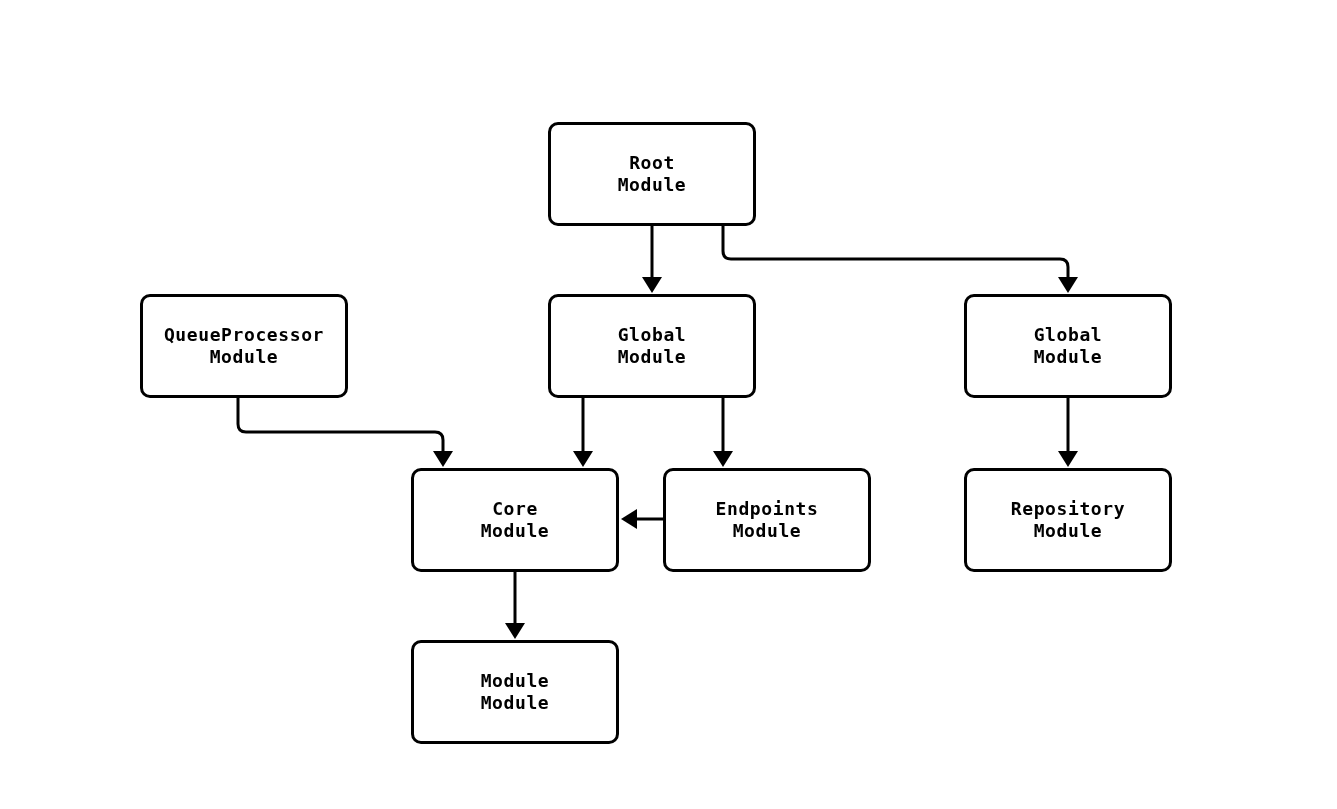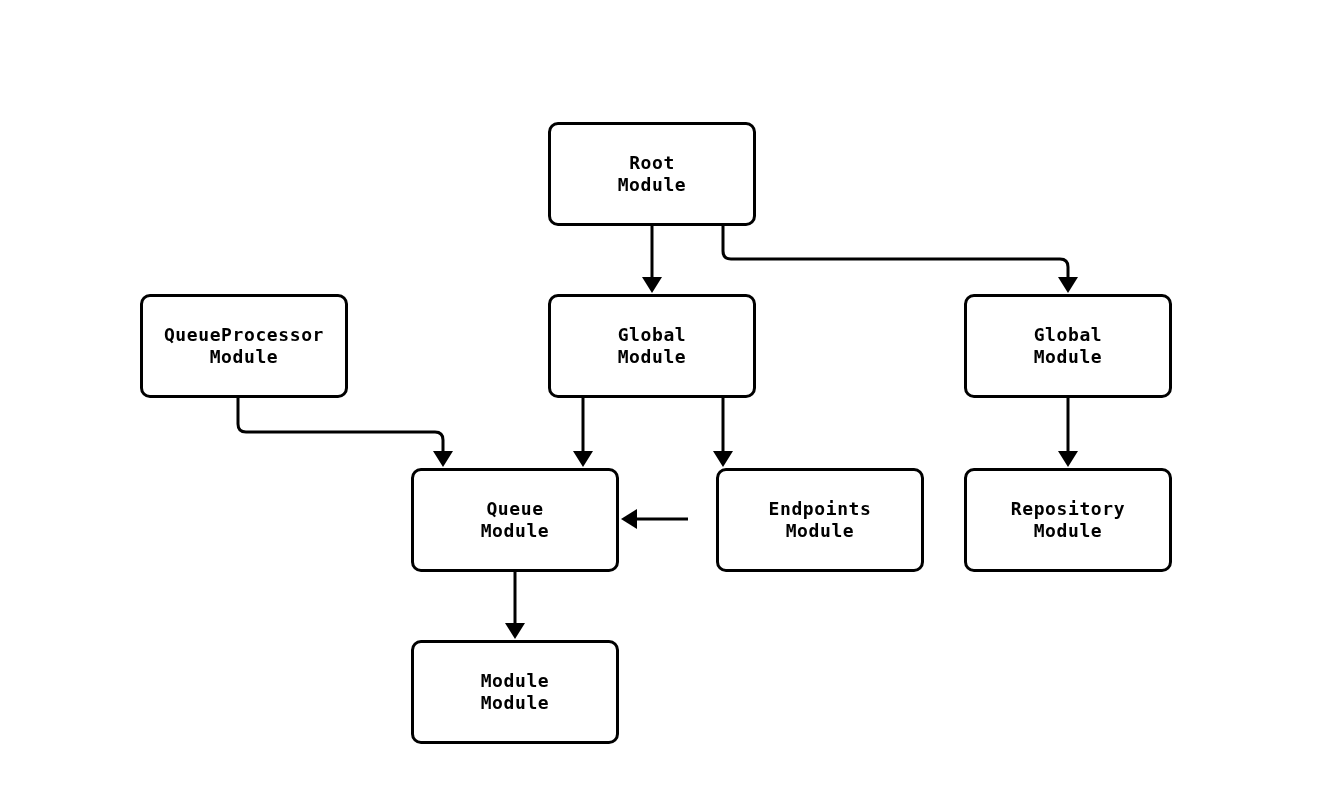--- a/index.html
+++ b/index.html
@@ -93,25 +93,25 @@
     <span>Global</span>
     <span>Module</span>
   </div>
 
   <div class="node" style="left:964px; top:266px">
     <span>Global</span>
     <span>Module</span>
   </div>
 
   <div class="node" style="left:411px; top:440px">
-    <span>Queue</span>
+    <span>Core</span>
     <span>Module</span>
   </div>
 
-  <div class="node" style="left:716px; top:440px">
+  <div class="node" style="left:663px; top:440px">
     <span>Endpoints</span>
     <span>Module</span>
   </div>
 
   <div class="node" style="left:964px; top:440px">
     <span>Repository</span>
     <span>Module</span>
   </div>
 
   <div class="node" style="left:411px; top:612px">

